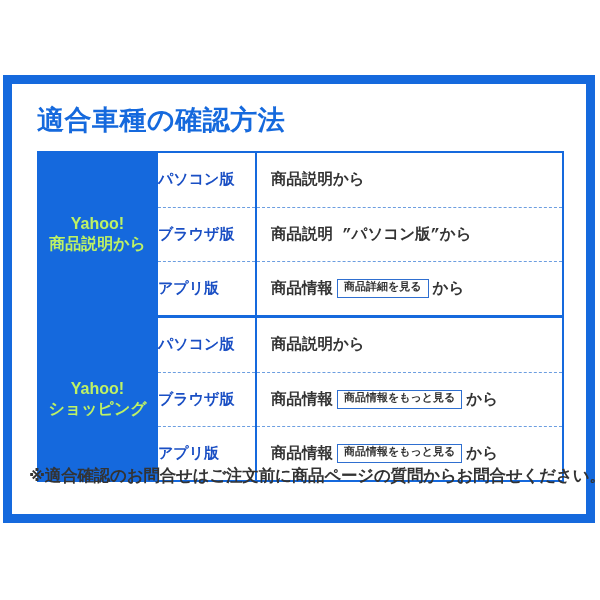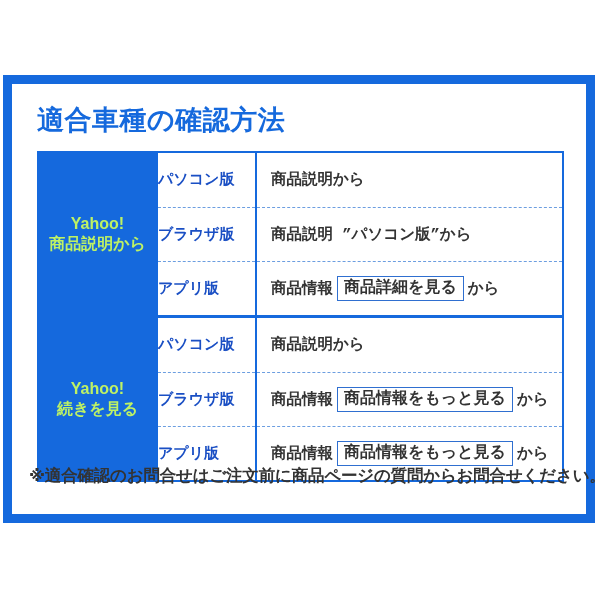--- a/index.html
+++ b/index.html
@@ -112,21 +112,21 @@
 
   
   .boxbtn {
     display: inline-block;
     border: 1.5px solid #2f6fd0;
     background: #ffffff;
     color: #333333;
     font-weight: bold;
     padding: 1px 6px 2px 6px;
     margin: 0 4px;
-    font-size: 16px;
+    font-size: 11px;
     line-height: 1.25;
     vertical-align: middle;
   }
 
   
   #note {
     position: absolute;
     left: 17px;
     top: 381px;
     font-size: 16.5px;
@@ -173,21 +173,21 @@
             </td>
           </tr>
 
           <tr>
             <td class="sectionsplit" colspan="3"></td>
           </tr>
 
           <tr class="datarow rowline">
             <td class="brandcell" rowspan="3">
               <span class="b1">Yahoo!</span>
-              <span class="b2">続きを見る</span>
+              <span class="b2">ショッピング</span>
             </td>
             <td class="devicecell">パソコン版</td>
             <td class="desccell">
               <span>商品説明から</span>
             </td>
           </tr>
 
           <tr class="datarow rowline">
             <td class="devicecell">ブラウザ版</td>
             <td class="desccell">

